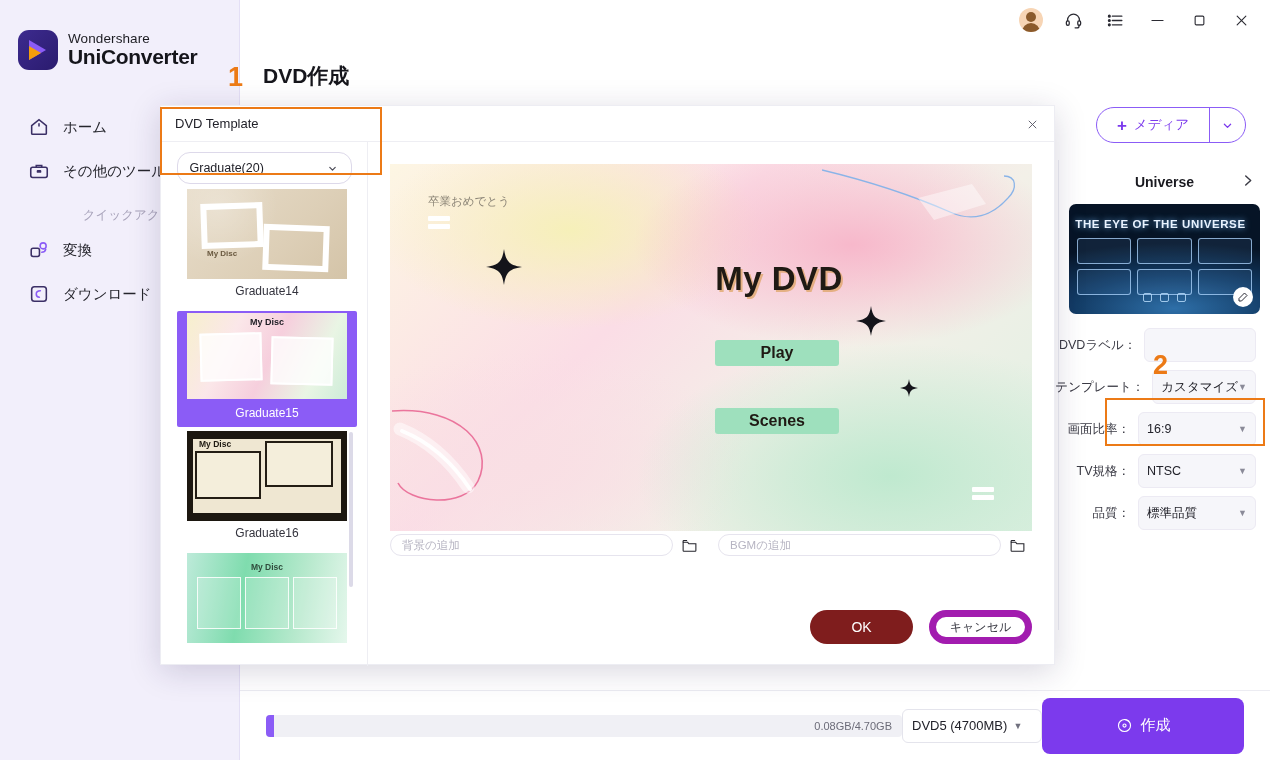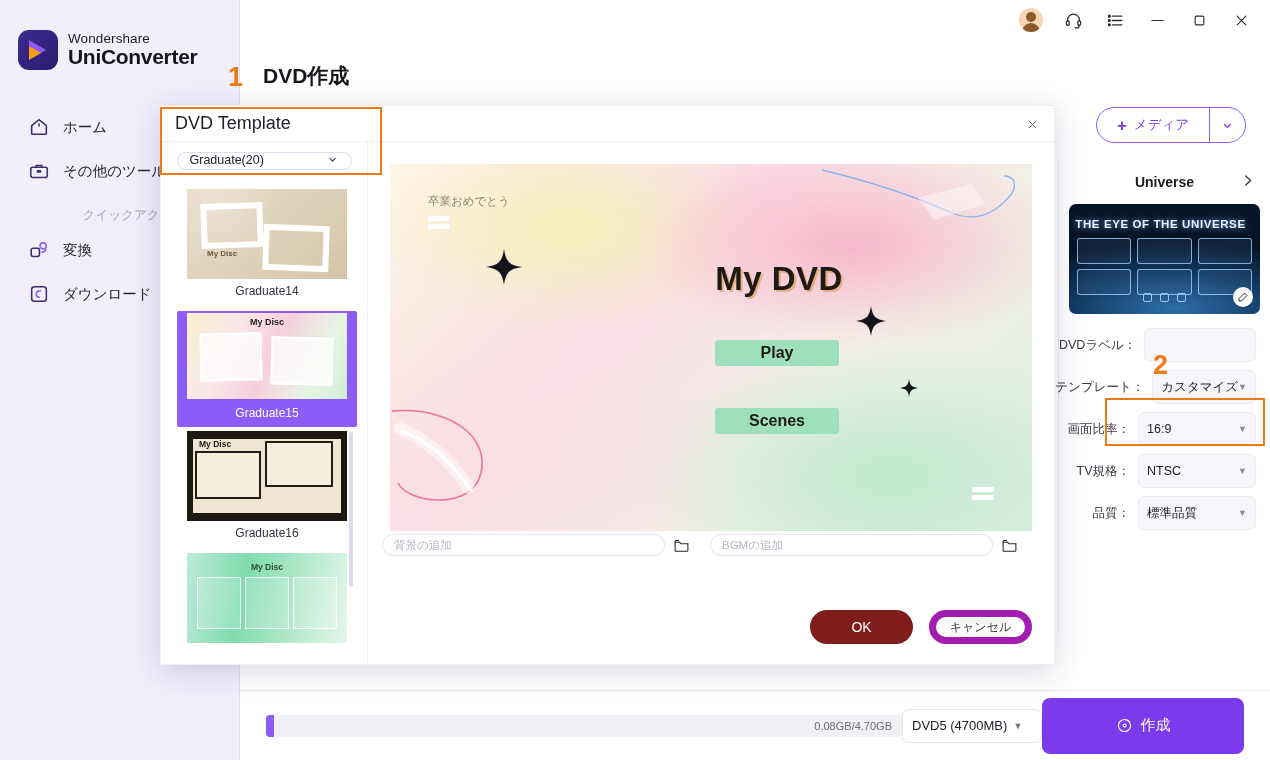--- a/index.html
+++ b/index.html
@@ -213,37 +213,37 @@
     width: 895px; height: 560px;
     background: #fff;
     box-shadow: 0 6px 30px rgba(40,30,80,.18);
     border: 1px solid #ededf3;
   }
   .dlg-head {
     height: 36px; border-bottom: 1px solid #eeeef3;
     display: flex; align-items: center; position: relative;
     padding-left: 14px;
   }
-  .dlg-title { font-size: 18px; color: #22222a; }
+  .dlg-title { font-size: 13px; color: #22222a; }
   .dlg-close {
     position: absolute; right: 8px; top: 4px;
     width: 28px; height: 28px; display: flex;
     align-items: center; justify-content: center;
     color: #5a5a68; cursor: pointer;
   }
   .dlg-body { display: flex; height: 524px; }
 
   .tpl-pane {
     width: 212px; border-right: 1px solid #eeeef3;
     position: relative; padding-top: 10px;
   }
   .tpl-select {
-    margin: 0 auto; width: 175px; height: 18px;
+    margin: 0 auto; width: 175px; height: 32px;
     border: 1px solid #ddd9ea; border-radius: 13px;
-    display: flex; align-items: flex-start; padding: 0 12px;
+    display: flex; align-items: center; padding: 0 12px;
     font-size: 12.5px; color: #22222a; background: #fff; cursor: pointer;
   }
   .tpl-select .cv { flex: 1; }
   .tpl-list {
     position: absolute; left: 0; top: 47px;
     width: 212px; height: 468px; overflow: hidden;
   }
   .tpl-item { width: 180px; margin: 0 auto 4px; cursor: pointer; }
   .tpl-item.sel { background: #8b5cf6; border-radius: 2px; padding-bottom: 2px; }
   .tpl-thumb { width: 160px; height: 90px; margin: 0 auto; position: relative; overflow: hidden; }
@@ -338,21 +338,21 @@
   .pv-play { top: 176px; }
   .pv-scenes { top: 244px; }
   .pv-star { position: absolute; color: #1b1b22; }
   .pv-ribbon {
     position: absolute; left: 0; bottom: 10px; width: 180px; height: 150px;
     pointer-events: none;
   }
   .pv-kite { position: absolute; right: 10px; top: 0; width: 200px; height: 120px; pointer-events: none; }
 
   .pv-inputs {
-    position: absolute; left: 14px; top: 392px;
+    position: absolute; left: 22px; top: 392px;
     display: flex; align-items: center; gap: 8px;
   }
   .pv-input {
     width: 283px; height: 22px; border: 1px solid #e6e4ee; border-radius: 11px;
     padding: 0 11px; font-size: 11.5px; color: #2a2a33;
     background: #fff; outline: none;
   }
   .pv-input::placeholder { color: #b6b4c2; }
   .folder-btn { cursor: pointer; color: #23232b; display: flex; align-items: center; }
 

